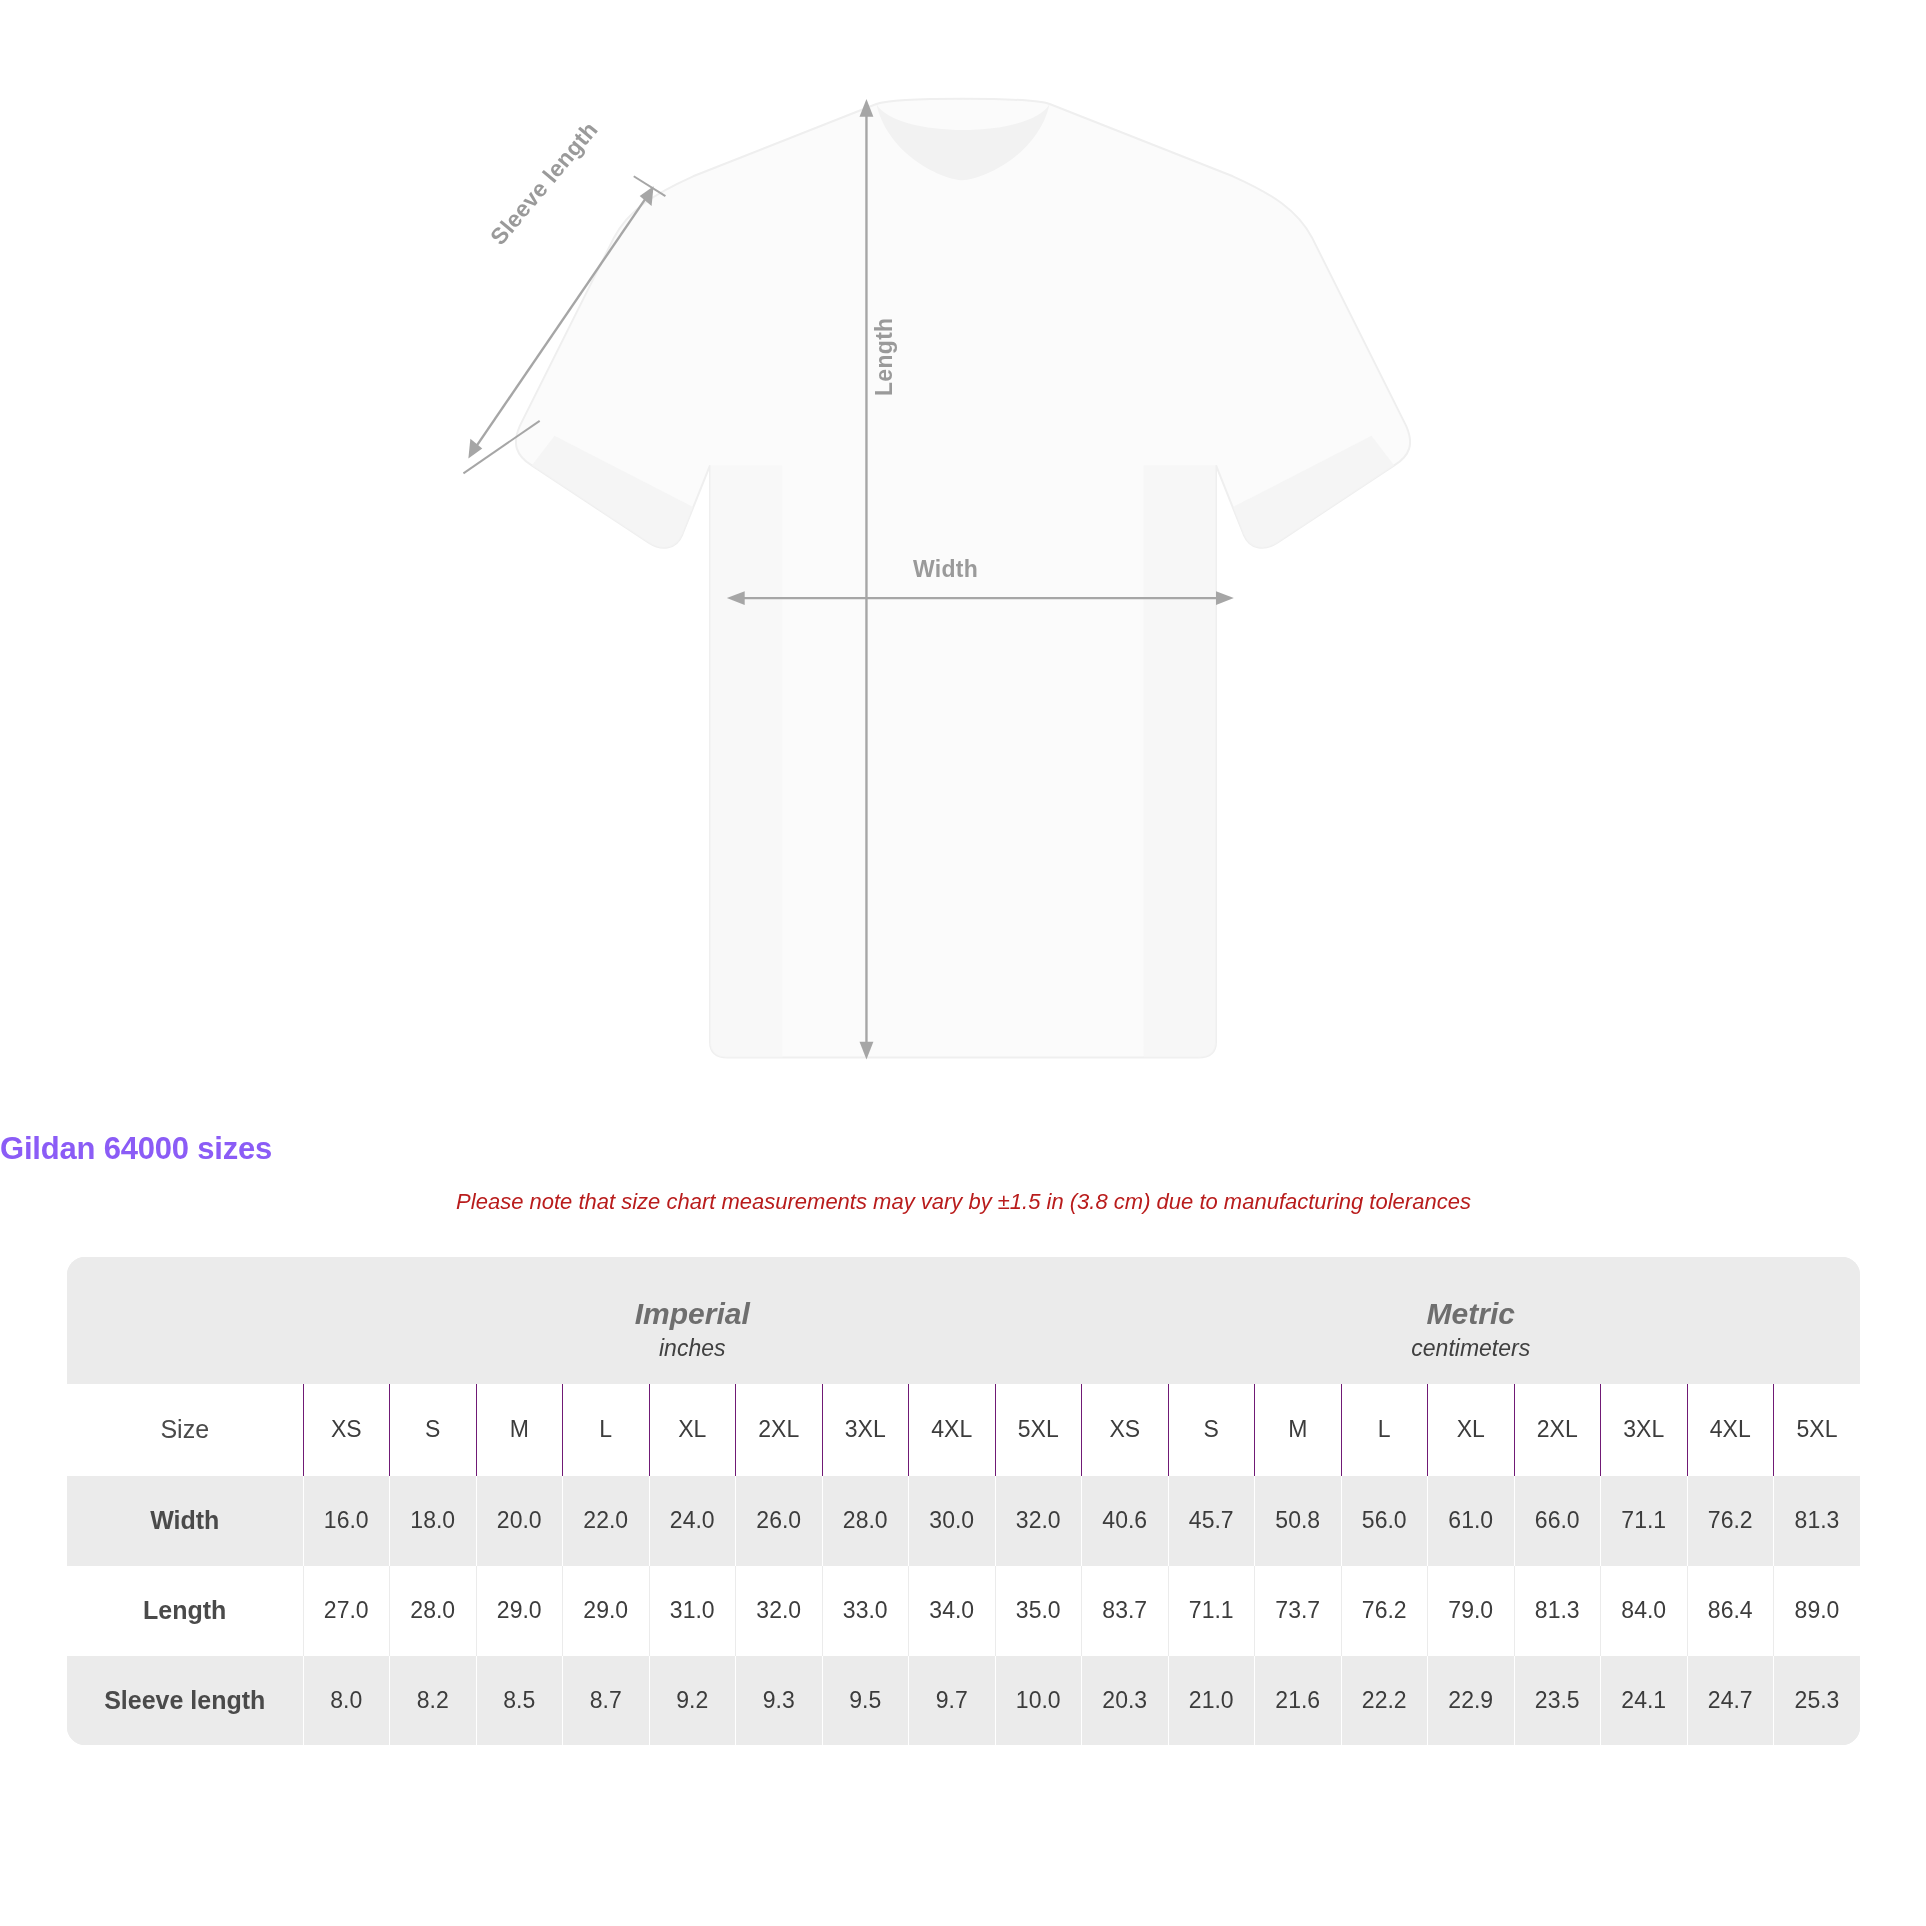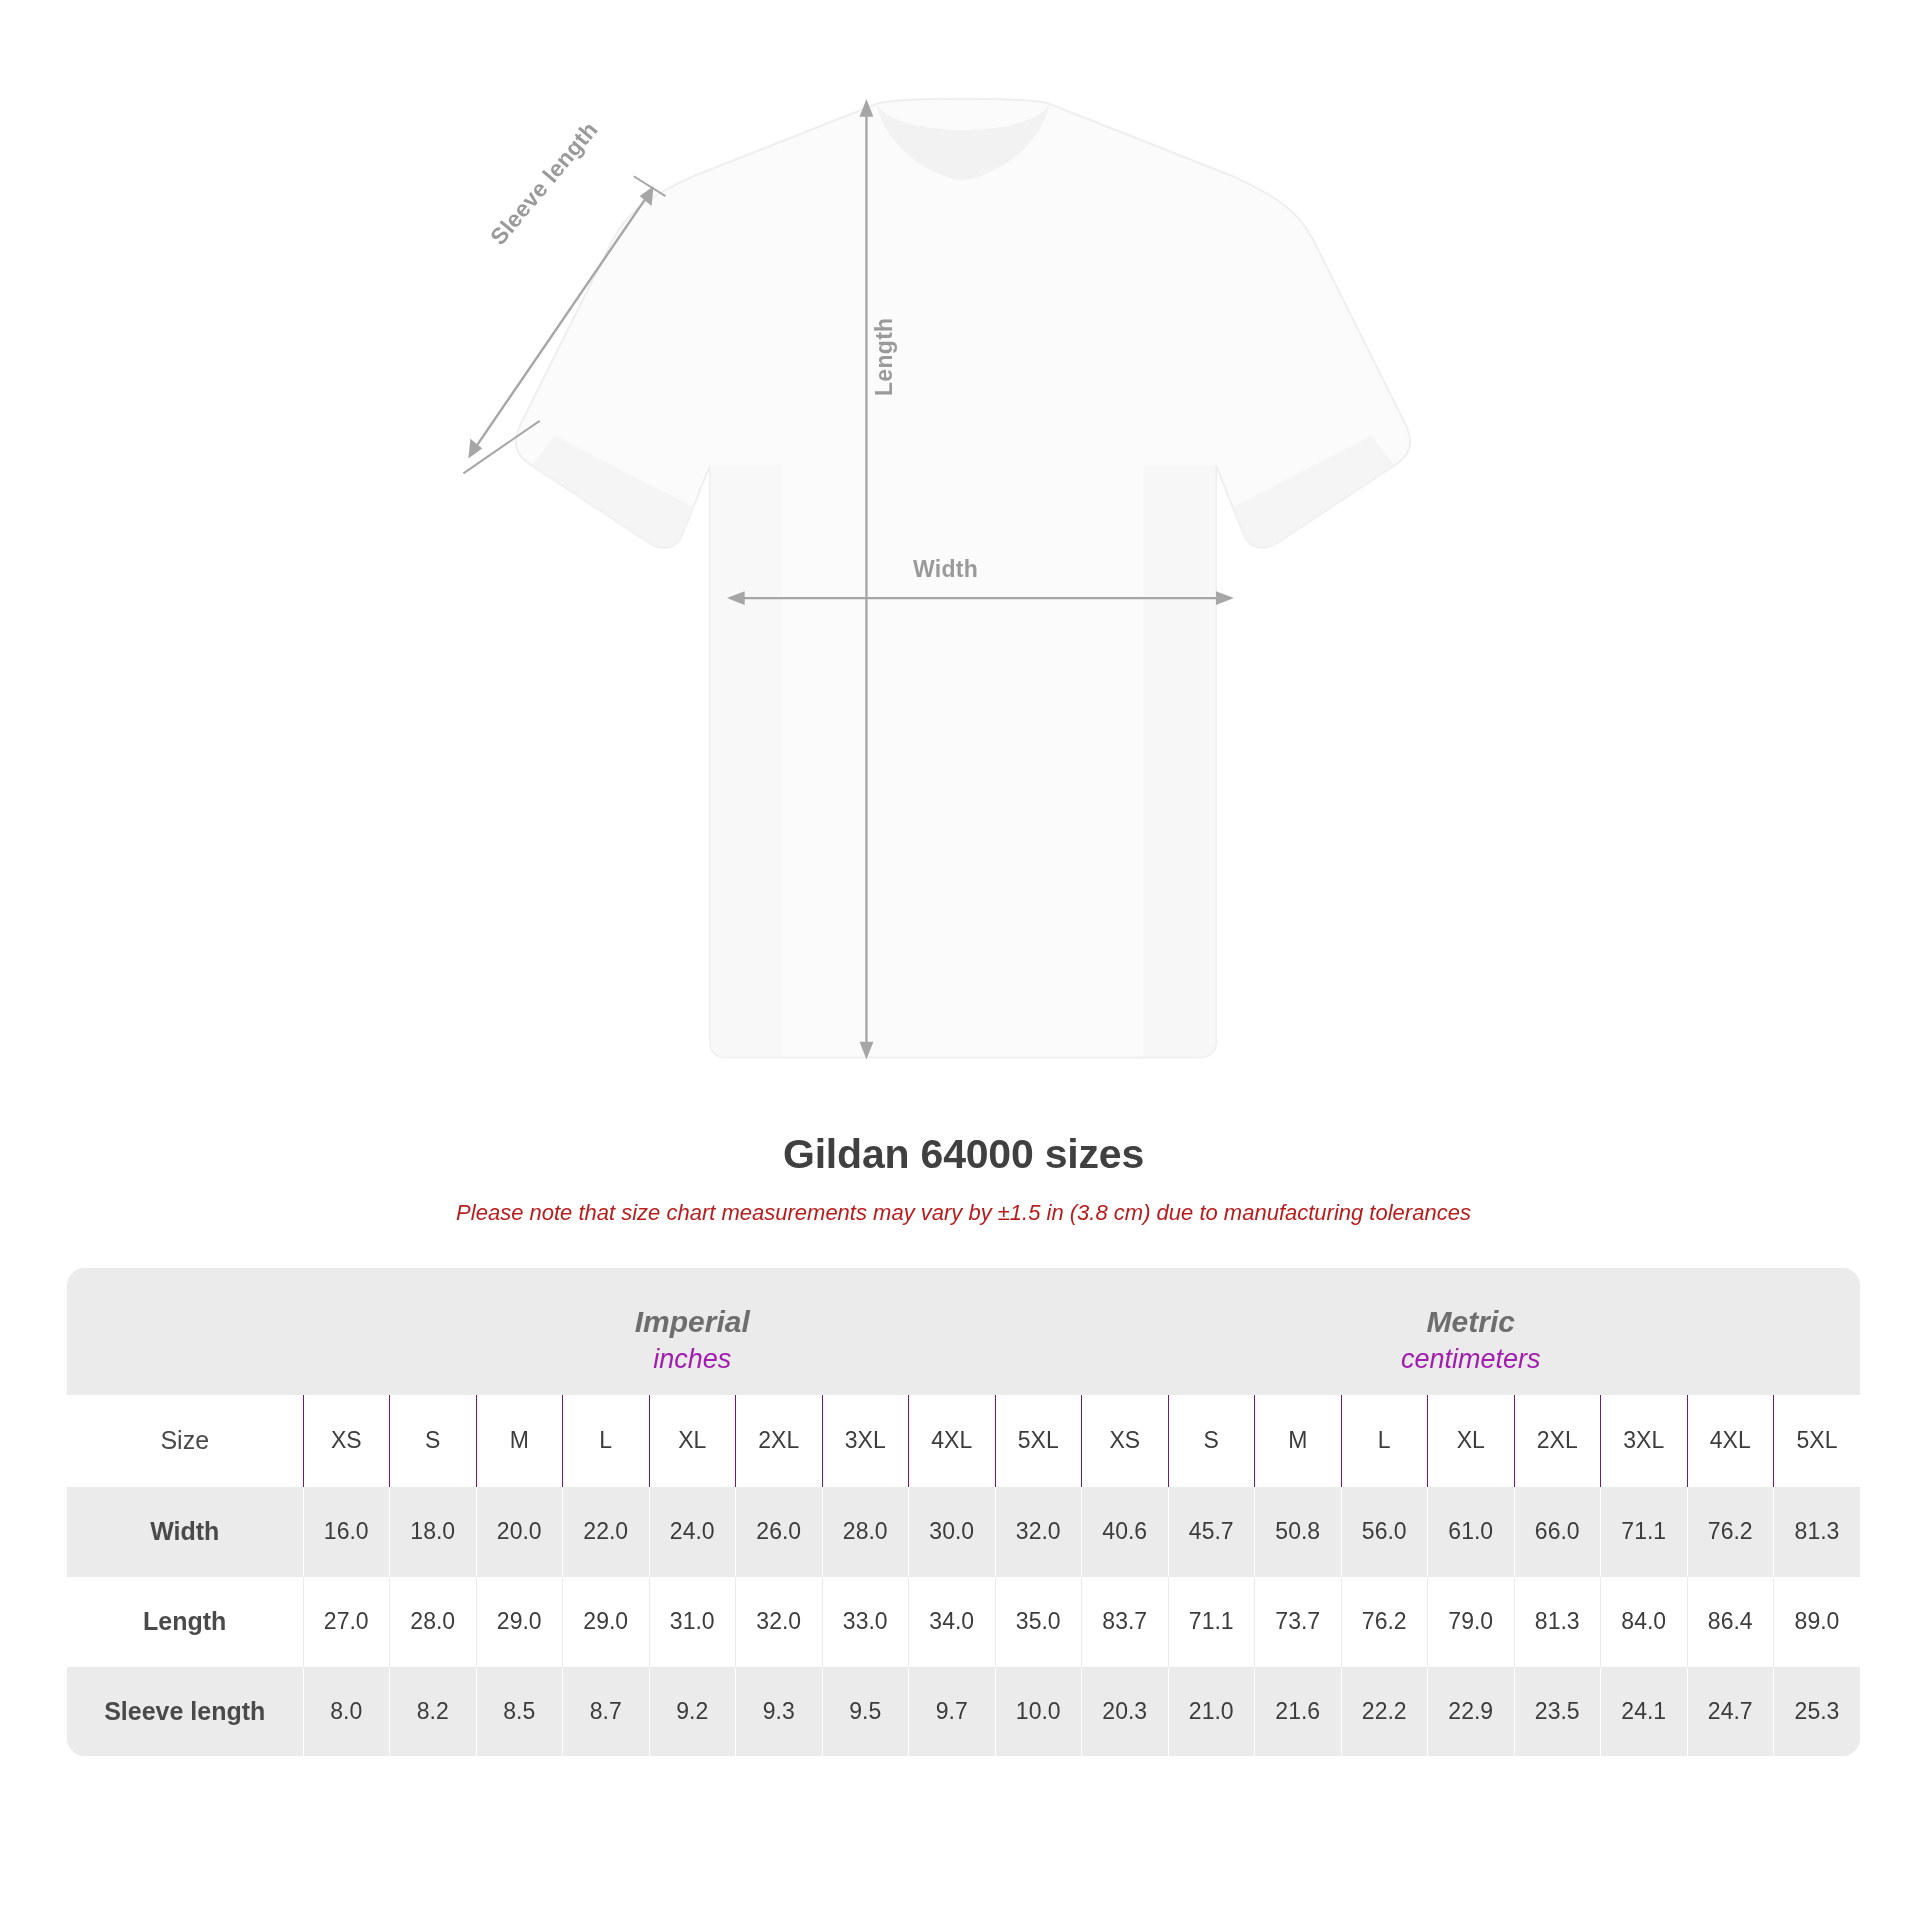--- a/index.html
+++ b/index.html
@@ -47,24 +47,23 @@
   }
   #label-sleeve {
     left: 485px;
     top: 233px;
     transform: rotate(-50deg);
     transform-origin: left top;
   }
 
   
   .chart-title {
-    text-align: center;
-    font-size: 41px;
-    font-weight: bold;
-    color: #404040;
+    font-size: 31px;
+    font-weight: bold;
+    color: #8b5cf6;
     margin: 12px 0 0 0;
     letter-spacing: -0.2px;
   }
   .chart-note {
     text-align: center;
     font-size: 22px;
     font-style: italic;
     color: #b91c1c;
     margin: 22px 0 0 0;
   }
@@ -97,23 +96,23 @@
   .unit-sys {
     font-size: 30px;
     font-weight: bold;
     font-style: italic;
     color: #6e6e6e;
     display: block;
     line-height: 1.18;
     margin-top: 21px;
   }
   .unit-sub {
-    font-size: 27px;
+    font-size: 23px;
     font-style: italic;
-    color: #a21caf;
+    color: #404040;
     display: block;
     line-height: 1.5;
   }
 
   .head-row td {
     background: #ffffff;
     height: 91px;
     font-weight: bold;
     color: #5c5c5c;
     font-size: 24px;

